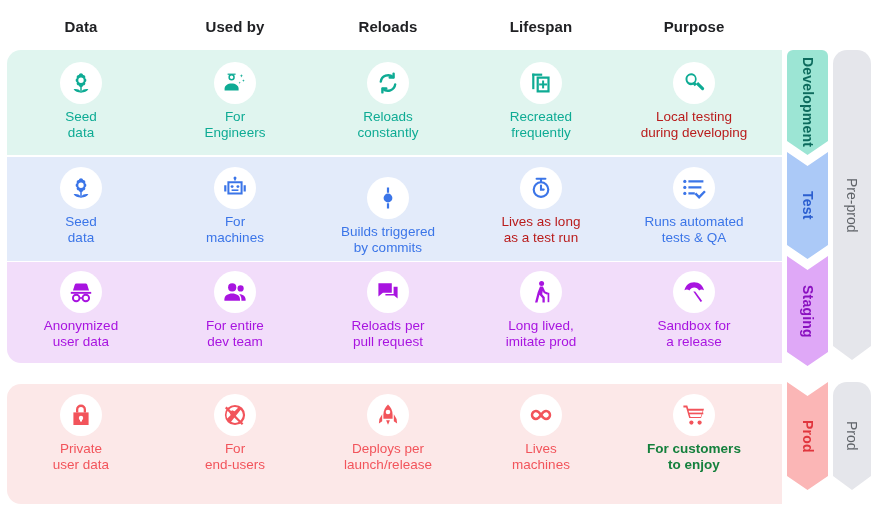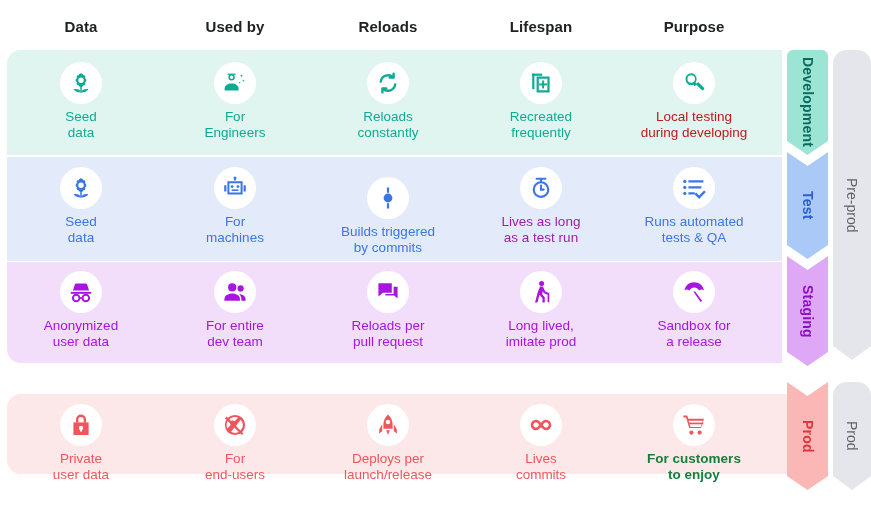--- a/index.html
+++ b/index.html
@@ -214,21 +214,21 @@
         </div>
         <div class="cell" style="left: 534px; top: 10px;">
           <div class="puck" style="color: rgb(59, 117, 232);">
             <svg width="24" height="24" viewBox="0 0 24 24" fill="none" stroke="currentColor" stroke-width="2.1">
               <circle cx="12" cy="13.6" r="7.3"></circle>
               <path d="M12 9.6v4h2.7" stroke-linecap="round"></path>
               <path d="M7.6 2.7h8.8" stroke-linecap="round"></path>
               <path d="M12 2.9v3.4"></path>
             </svg>
           </div>
-          <div class="cap" style="color: #a21caf;">Lives as long
+          <div class="cap" style="color: #b91c1c;">Lives as long
 as a test run</div>
         </div>
         <div class="cell" style="left: 687px; top: 10px;">
           <div class="puck" style="color: rgb(59, 117, 232);">
             <svg width="24" height="24" viewBox="0 0 24 24" fill="currentColor">
               <circle cx="2.8" cy="5.4" r="1.6"></circle>
               <circle cx="2.8" cy="11.4" r="1.6"></circle>
               <circle cx="2.8" cy="17.4" r="1.6"></circle>
               <path d="M6.4 4.2h15v2.4h-15zM6.4 10.2h13v2.4h-13zM6.4 16.2h6.4v2.4H6.4z"></path>
               <path d="M14.2 16.6l2.9 3 5-5.2 1.7 1.7-6.7 7-4.6-4.8z"></path>
@@ -290,21 +290,21 @@
           <div class="puck" style="color: rgb(168, 20, 224);">
             <svg width="24" height="24" viewBox="0 0 24 24" fill="currentColor">
               <path d="M12.1 2.2c5 0 9.2 3.5 9.9 8.1-1.6-1-3.4-.95-4.9.1-1.1-1.9-2.9-3-4.85-3-1.95 0-3.75 1.1-4.85 3-1.5-1.05-3.3-1.1-4.9-.1.7-4.6 4.6-8.1 9.6-8.1z"></path>
               <path d="M11.3 11.4h1.9l7 9.5-1.55 1.15z"></path>
             </svg>
           </div>
           <div class="cap" style="color: rgb(168, 20, 224);">Sandbox for
 a release</div>
         </div>
       </div>
-      <div class="band r3" style="top: 394px; height: 80px; padding-left: 12px;">
+      <div class="band r3" style="top: 384px; height: 120px;">
         <div class="bg" style="background: rgb(252, 232, 232);"></div>
         <div class="cell" style="left: 74px; top: 10px;">
           <div class="puck" style="color: rgb(242, 84, 91);">
             <svg width="24" height="24" viewBox="0 0 24 24" fill="currentColor">
               <path d="M12 1.6a5 5 0 0 0-5 5v2.8h2.3V6.6a2.7 2.7 0 0 1 5.4 0v2.8H17V6.6a5 5 0 0 0-5-5z"></path>
               <path d="M4.4 9.4h15.2v12.6H4.4z" rx="2"></path>
               <circle cx="12" cy="15" r="2.2" fill="#fff"></circle>
               <path d="M11 15.4h2v3.2h-2z" fill="#fff"></path>
             </svg>
           </div>
@@ -334,21 +334,21 @@
           <div class="cap" style="color: rgb(242, 84, 91);">Deploys per
 launch/release</div>
         </div>
         <div class="cell" style="left: 534px; top: 10px;">
           <div class="puck" style="color: rgb(242, 84, 91);">
             <svg width="24" height="24" viewBox="0 0 24 24" fill="none" stroke="currentColor" stroke-width="2.5" stroke-linecap="round">
               <path d="M12 12c1.7-2.5 3-3.9 5.1-3.9a3.9 3.9 0 1 1 0 7.8C15 15.9 13.7 14.5 12 12 10.3 9.5 9 8.1 6.9 8.1a3.9 3.9 0 1 0 0 7.8C9 15.9 10.3 14.5 12 12z"></path>
             </svg>
           </div>
           <div class="cap" style="color: rgb(242, 84, 91);">Lives
-commits</div>
+machines</div>
         </div>
         <div class="cell" style="left: 687px; top: 10px;">
           <div class="puck" style="color: rgb(242, 84, 91);">
             <svg width="24" height="24" viewBox="0 0 24 24" fill="currentColor">
               <path d="M1.4 2.4h3.9l1 3.3H22l-3 9.2H7.2L4.1 4.6H1.4z"></path>
               <path d="M6.6 7.7h14.1l-2 6.2H8.5z" fill="#fff"></path>
               <path d="M6.4 9.6h14.9v1.7H6.4z"></path>
               <circle cx="9.4" cy="19.6" r="2.1"></circle>
               <circle cx="17.6" cy="19.6" r="2.1"></circle>
             </svg>

